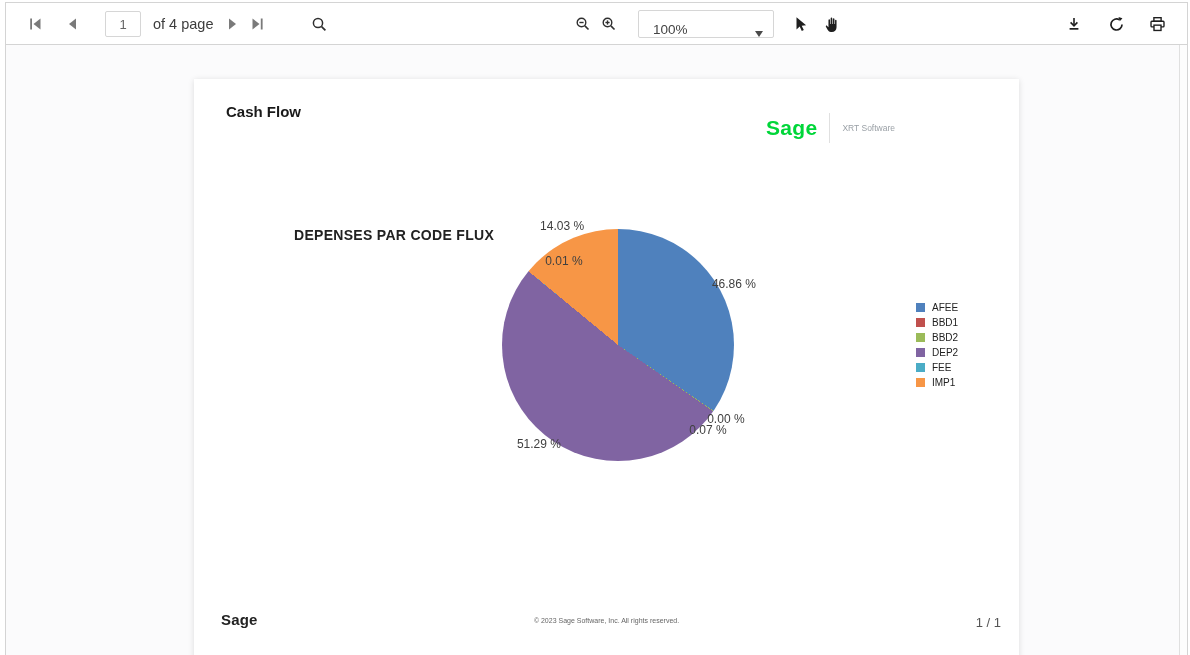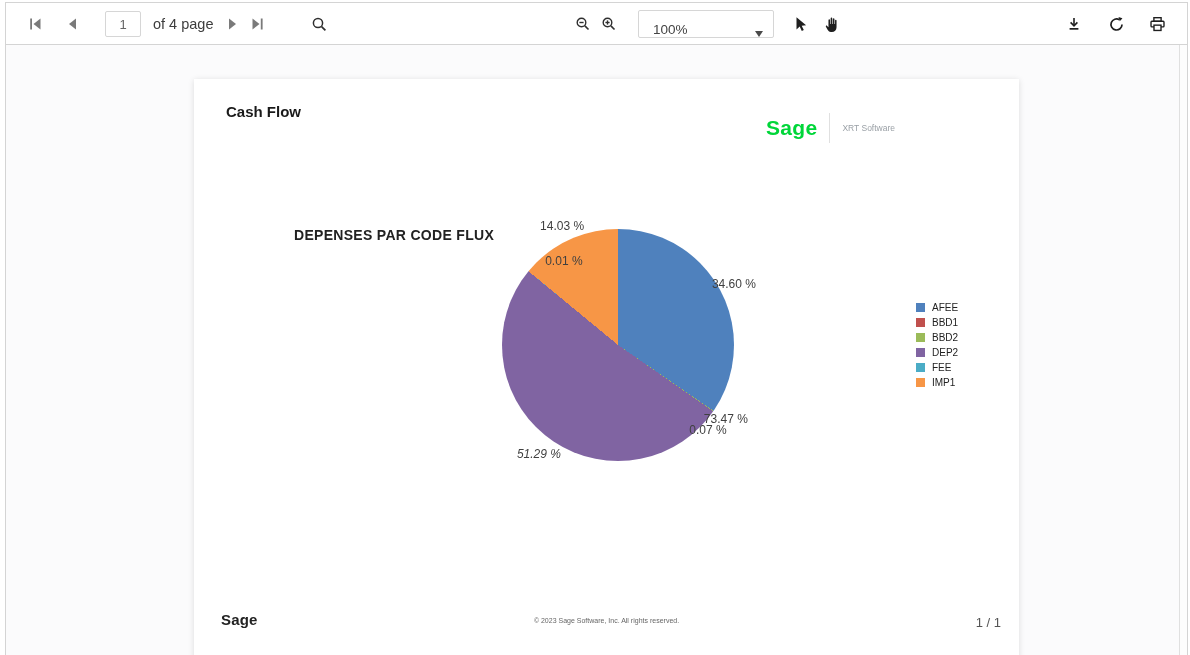--- a/index.html
+++ b/index.html
@@ -199,23 +199,23 @@
             <span class="legend-swatch" style="background: rgb(247, 150, 70);"></span>
             <span class="legend-label">IMP1</span>
           </div>
         </div>
 
       <div class="paper-footer">
         <span class="footer-logo">Sage</span>
         <span class="footer-copy">© 2023 Sage Software, Inc. All rights reserved.</span>
         <span class="footer-page">1 / 1</span>
       </div>
-    <div class="pie-label" style="left: 539.965px; top: 204.565px;">34.60 %</div>
-        <div class="pie-label" style="left: 531.883px; top: 339.812px;">73.47 %</div>
+    <div class="pie-label" style="left: 539.965px; top: 204.565px;">46.86 %</div>
+        <div class="pie-label" style="left: 531.883px; top: 339.812px;">0.00 %</div>
         <div class="pie-label" style="left: 514px; top: 350.812px;">0.07 %</div>
-        <div class="pie-label" style="left: 344.918px; top: 375px; font-style: italic;">51.29 %</div>
+        <div class="pie-label" style="left: 344.918px; top: 365px;">51.29 %</div>
         <div class="pie-label" style="left: 322.879px; top: 182.22px; margin-left: 47px;">0.01 %</div>
         <div class="pie-label" style="left: 368.111px; top: 147.02px;">14.03 %</div>
       </div>
 
     <div class="scroll-track"></div>
   </div>
 </div>
 
 </body></html>

